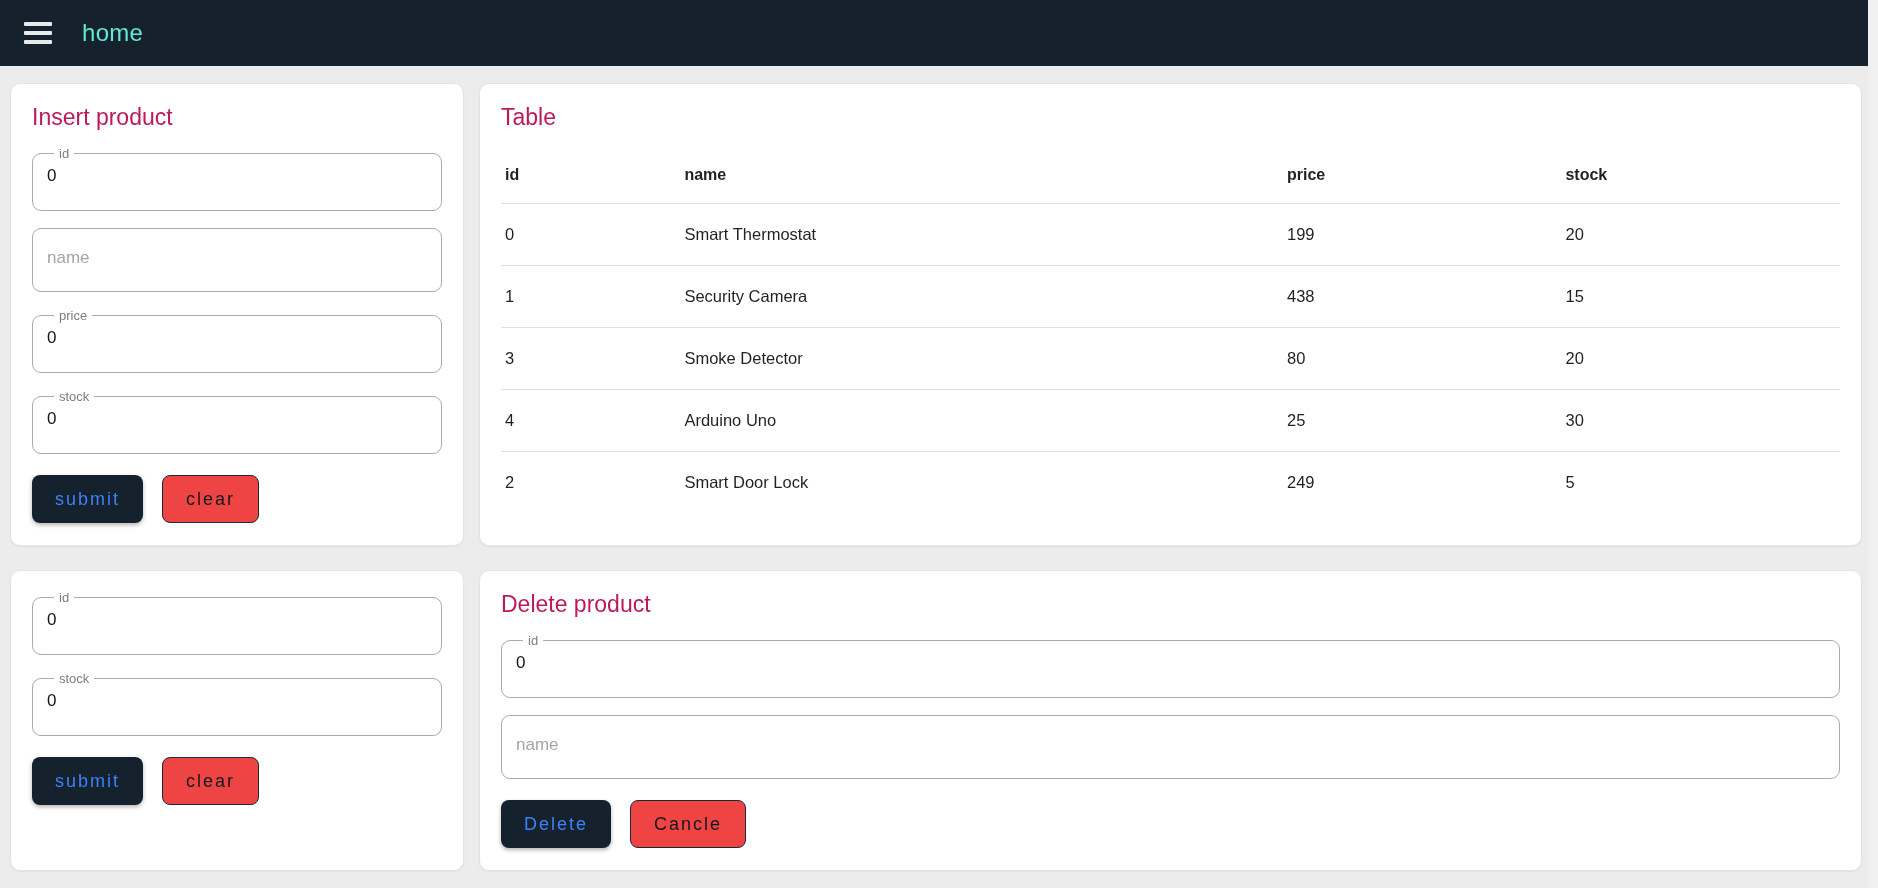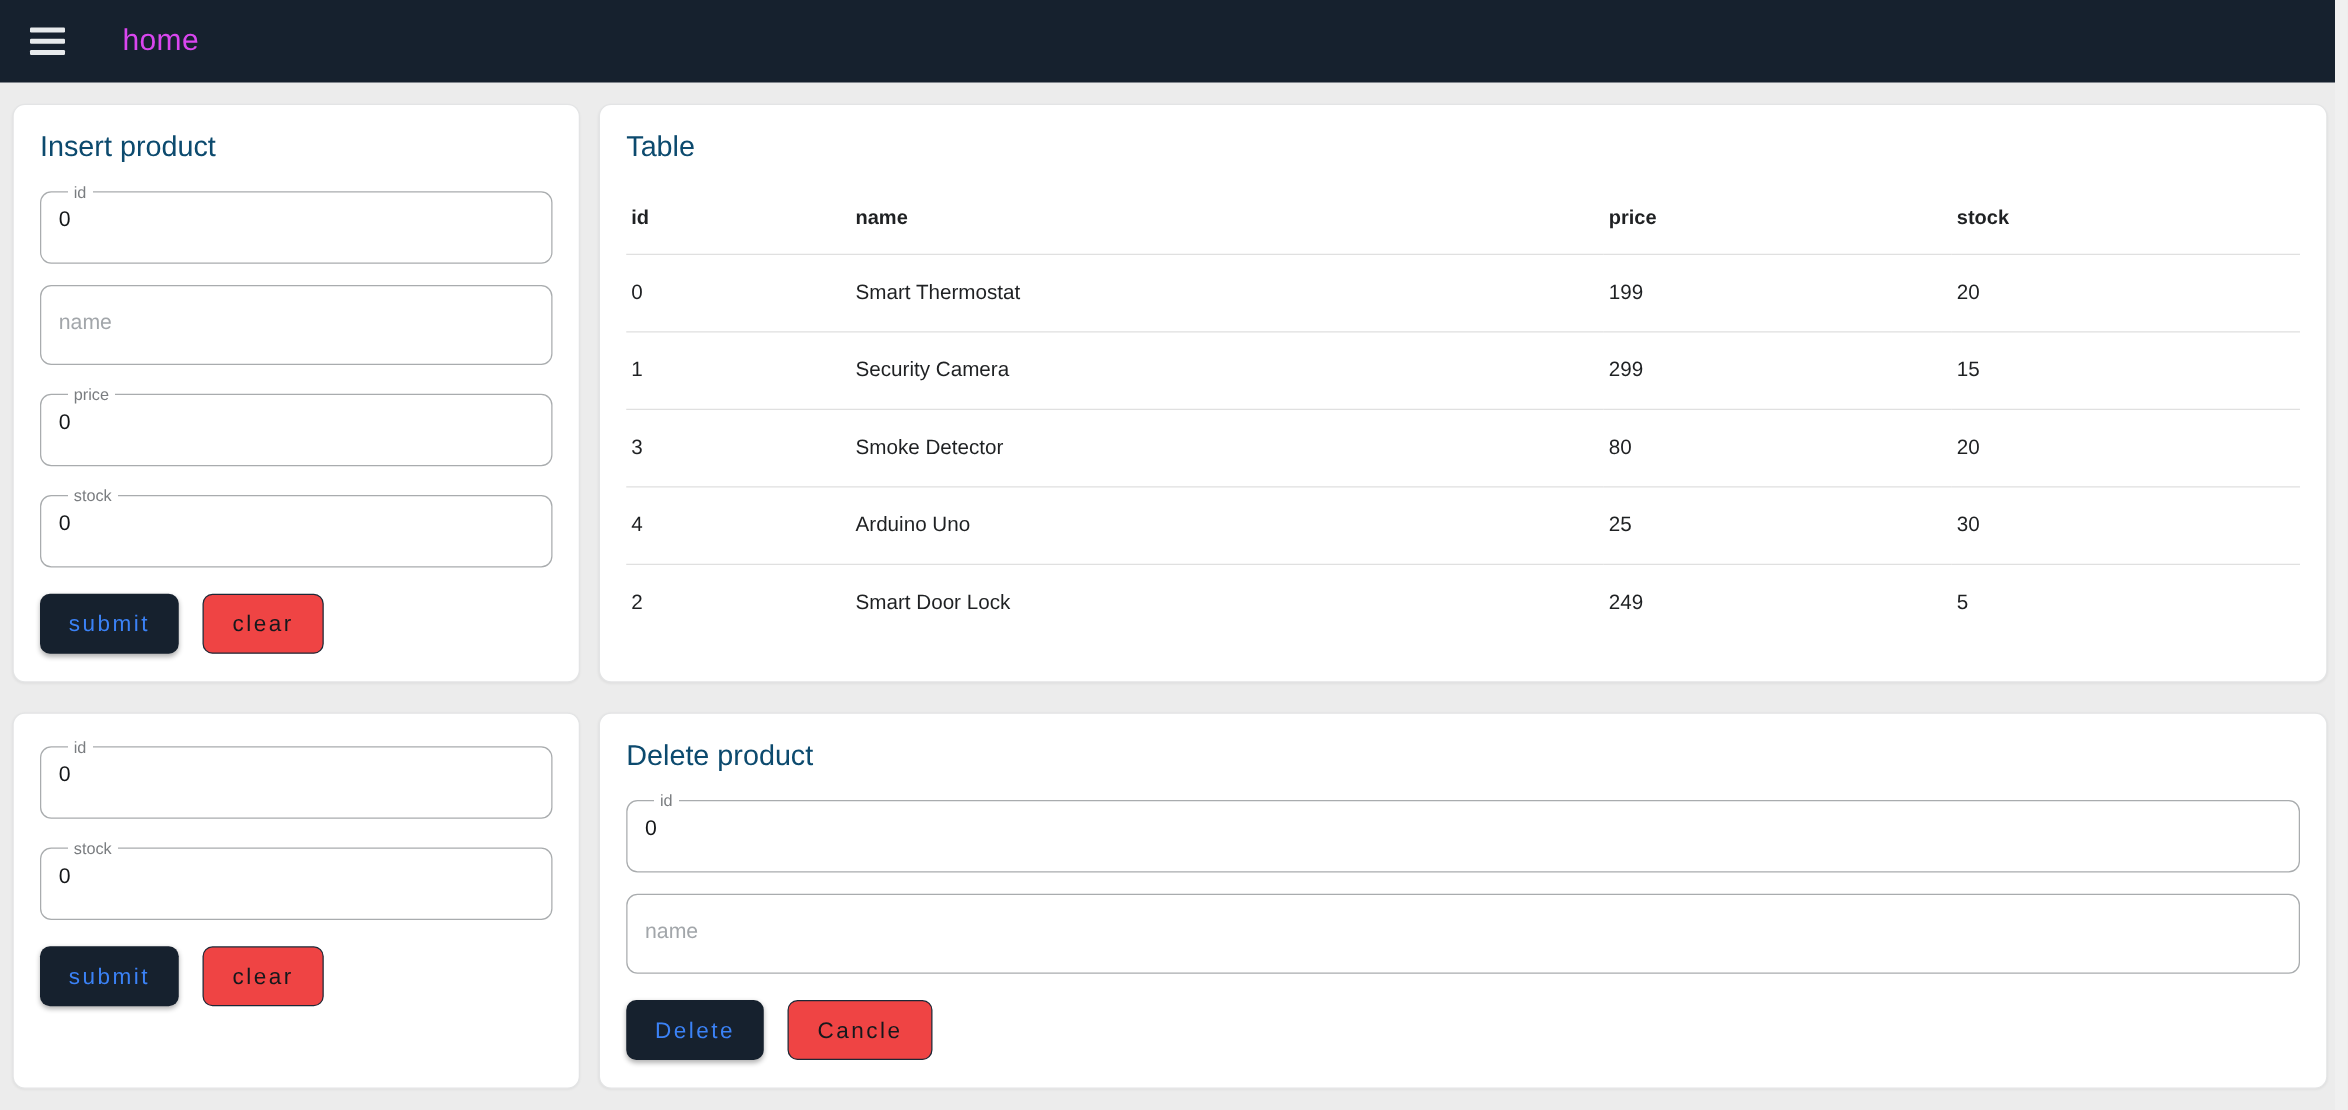--- a/index.html
+++ b/index.html
@@ -13,21 +13,21 @@
   
   .navbar {
     height:66px;
     margin-right:10px;           
     background:var(--navy, #16212e);
     display:flex; align-items:center;
     padding:0 24px;
   }
   .menu-icon { width:28px; display:flex; flex-direction:column; gap:5px; cursor:pointer; }
   .menu-icon span { display:block; height:4px; background:#e7eaec; border-radius:1px; }
-  .navbar-title { color:#d946ef; font-size:24px; margin-left:46px; letter-spacing:.3px; }
+  .navbar-title { color:#5eead4; font-size:24px; margin-left:30px; letter-spacing:.3px; }
 
   .scroll-strip {
     position:absolute; top:0; right:0; width:10px; height:888px;
     background:#f0f0f0;
   }
 
   
   .page {
     display:grid;
     grid-template-columns:454px 1fr;
@@ -35,21 +35,21 @@
     column-gap:15px; row-gap:24px;
     padding:17px 16px 14px 10px;
   }
   .card {
     background:#fff;
     border:1px solid #e3e4e5;
     border-radius:10px;
     box-shadow:0 1px 2px rgba(0,0,0,.05);
     padding:20px 21px 22px 21px;
   }
-  .card-title { font-size:23px; font-weight:400; color:#0c4a6e; margin-bottom:16px; }
+  .card-title { font-size:23px; font-weight:400; color:#be185d; margin-bottom:16px; }
 
   
   fieldset.mui-field {
     border:1px solid #a9acae;
     border-radius:9px;
     height:64px;
     padding:0 14px;
     margin-bottom:17px;
     background:#fff;
   }
@@ -161,21 +161,21 @@
       <tbody>
         <tr>
           <td>0</td>
           <td>Smart Thermostat</td>
           <td>199</td>
           <td>20</td>
         </tr>
         <tr>
           <td>1</td>
           <td>Security Camera</td>
-          <td>299</td>
+          <td>438</td>
           <td>15</td>
         </tr>
         <tr>
           <td>3</td>
           <td>Smoke Detector</td>
           <td>80</td>
           <td>20</td>
         </tr>
         <tr>
           <td>4</td>

